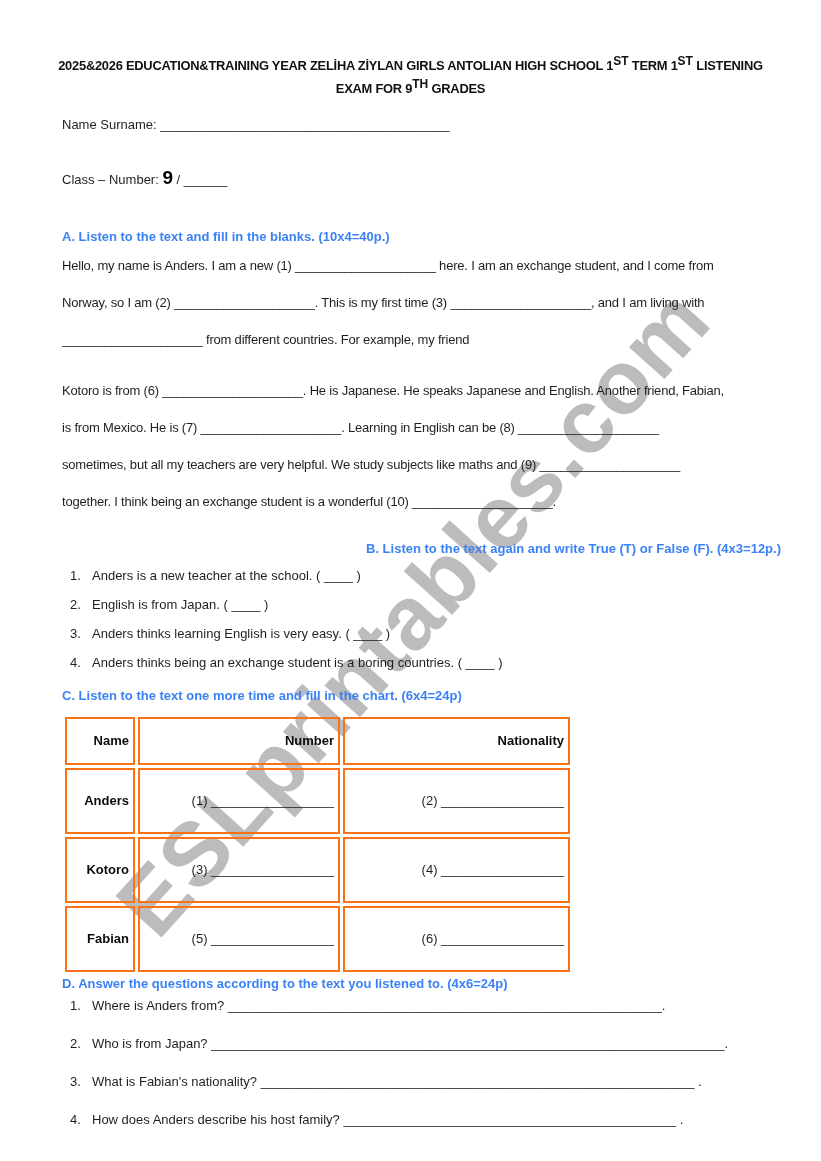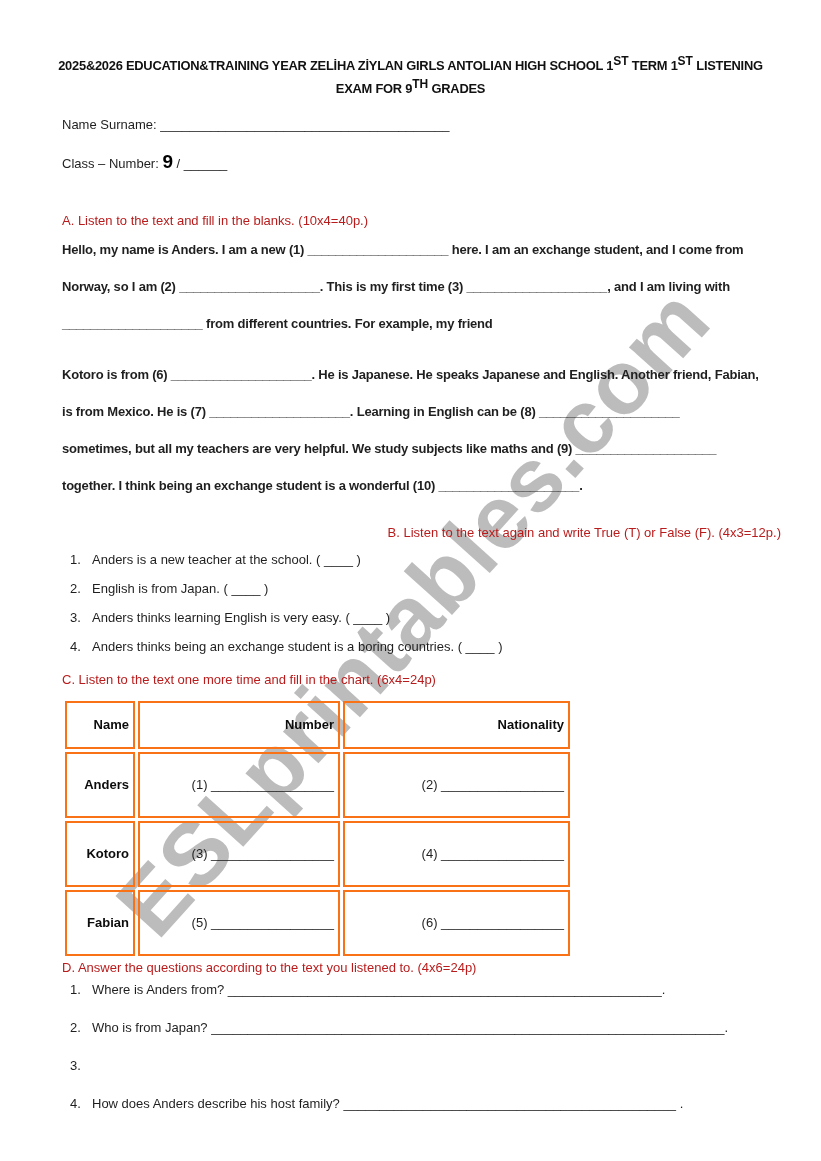--- a/index.html
+++ b/index.html
@@ -45,33 +45,33 @@
     font-weight: 700;
     font-size: 12.9px;
     letter-spacing: -0.25px;
     line-height: 19px;
     color: #111;
   }
   .title-line { white-space: nowrap; }
   sup { font-size: 12px; vertical-align: super; letter-spacing: 0; }
   .field-line { white-space: nowrap; }
   .name-line { margin-top: 18px; line-height: 16px; }
-  .class-line { margin-top: 17px; line-height: 24px; }
+  .class-line { margin-top: 33px; line-height: 24px; }
   .grade { font-size: 19px; font-weight: 700; color: #000; }
   .blank { letter-spacing: 0; }
   .section-heading {
-    font-weight: 400;
+    font-weight: 700;
     line-height: 16px;
-    color: #b91c1c;
+    color: #3b82f6;
     white-space: nowrap;
   }
   #sa-heading { margin-top: 37px; }
   .para { margin-top: 2px; }
   .para.second { margin-top: 14px; }
-  .a-line { line-height: 37px; white-space: nowrap; letter-spacing: -0.2px; font-weight: bold; }
+  .a-line { line-height: 37px; white-space: nowrap; letter-spacing: -0.2px; }
   #sb-heading { margin-top: 21px; text-align: right; }
   .tf-list { margin-top: 4px; }
   .list-item { display: flex; line-height: 29px; white-space: nowrap; }
   .q-item { display: flex; line-height: 38px; white-space: nowrap; }
   .num { flex: none; width: 22px; margin-left: 8px; }
   #sc-heading { margin-top: 11px; }
   table.chart {
     margin-top: 10px;
     border-collapse: separate;
     border-spacing: 3px;
@@ -183,20 +183,21 @@
       <div class="q-item">
           <span class="num">1.</span>
           <span>Where is Anders from? ____________________________________________________________.</span>
         </div>
       <div class="q-item">
           <span class="num">2.</span>
           <span>Who is from Japan? _______________________________________________________________________.</span>
         </div>
       <div class="q-item">
           <span class="num">3.</span>
+          <span>What is Fabian's nationality? ____________________________________________________________ .</span>
         </div>
       <div class="q-item">
           <span class="num">4.</span>
           <span>How does Anders describe his host family? ______________________________________________ .</span>
         </div>
     </div>
 
   </div>
 </div>
 

